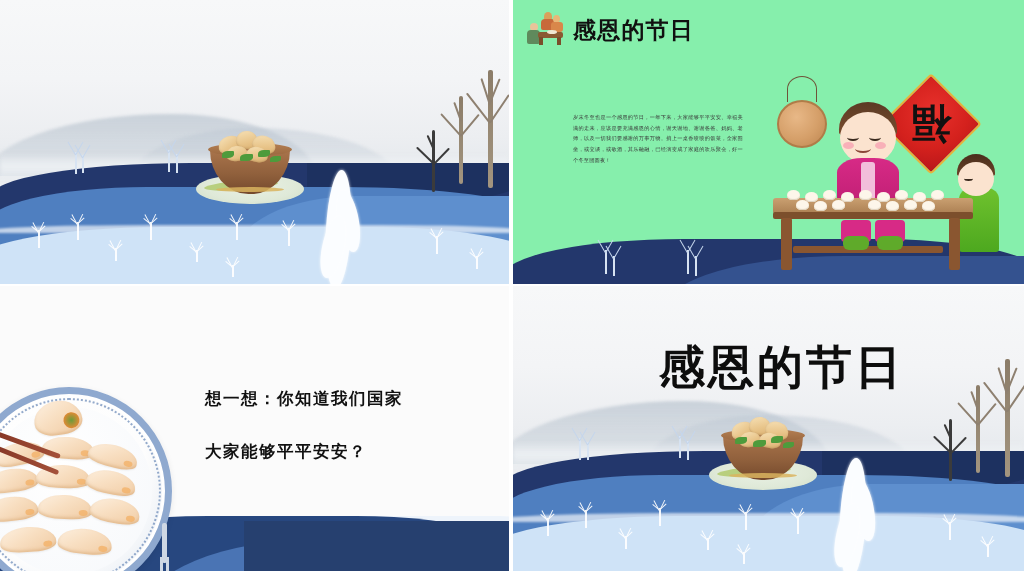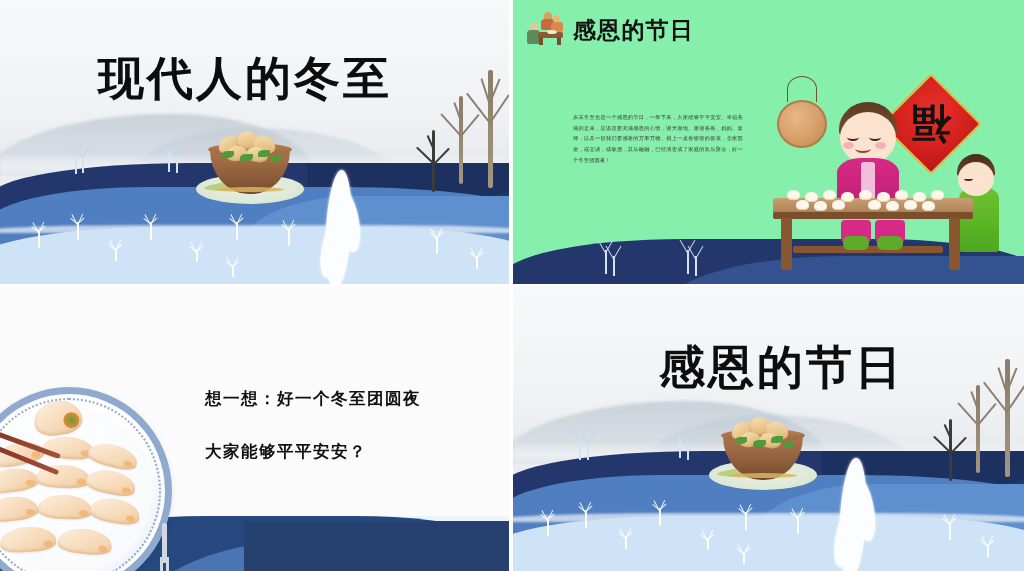--- a/index.html
+++ b/index.html
@@ -491,21 +491,20 @@
       <div class="dump" style="left:56px;top:18px;width:24px;height:17px;transform:rotate(18deg);"></div>
       <div class="dump" style="left:30px;top:28px;width:22px;height:15px;transform:rotate(-6deg);"></div>
       <div class="dump" style="left:50px;top:29px;width:22px;height:15px;transform:rotate(10deg);"></div>
       <div class="grn" style="left:26px;top:33px;width:12px;height:7px;"></div>
       <div class="grn" style="left:44px;top:36px;width:13px;height:7px;"></div>
       <div class="grn" style="left:62px;top:32px;width:12px;height:7px;"></div>
       <div class="grn" style="left:74px;top:38px;width:11px;height:6px;"></div>
       <div class="bowl-gold"></div>
     </div>
 
-    <div class="big-title" style="left:98px;top:55px;font-size:46px;">现代人的冬至</div>
   </div>
 
   <div class="slide s2">
 
     <div class="s2-header">
 
       <div class="icon-people-sm">
         <div style="position:absolute;left:17px;top:2px;width:8px;height:9px;background:#d9a05b;border-radius:50% 50% 40% 40%;"></div>
         <div style="position:absolute;left:14px;top:9px;width:14px;height:11px;background:#c86a3a;border-radius:4px 4px 2px 2px;"></div>
         <div style="position:absolute;left:26px;top:5px;width:7px;height:8px;background:#e8b777;border-radius:50%;"></div>
@@ -593,21 +592,21 @@
       
       
       
       
       
       
       
     </div>
 
     <div class="s3-lines">
-      <div class="s3-line">想一想：好一个冬至团圆夜</div>
+      <div class="s3-line">想一想：你知道我们国家</div>
       <div class="s3-line">大家能够平平安安？</div>
     </div>
 
     <div class="tablecloth"></div>
 
     <div class="plate-wrap">
       <div class="plate-outer"></div>
       <div class="plate-ring"></div>
       <div class="plate-inner"></div>
 

